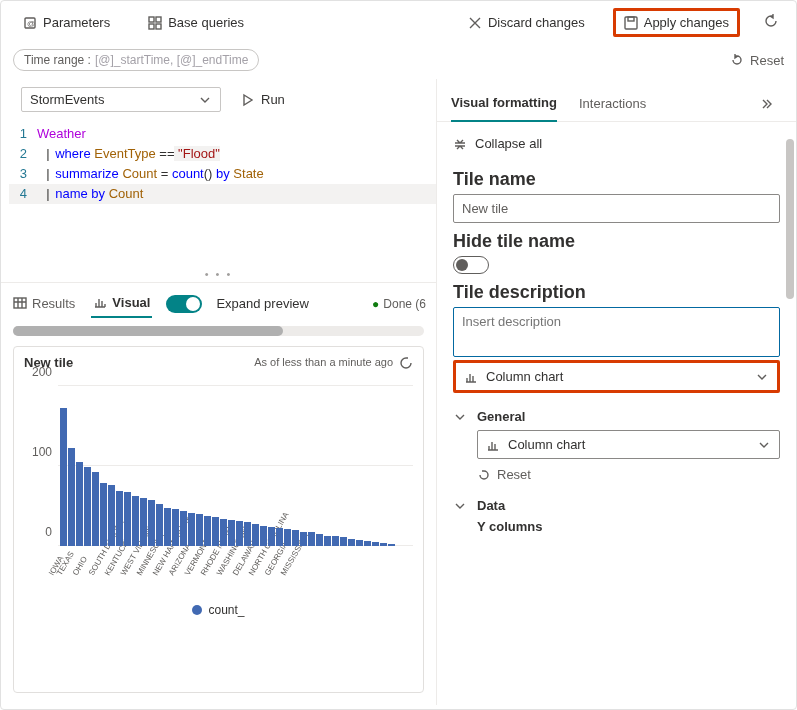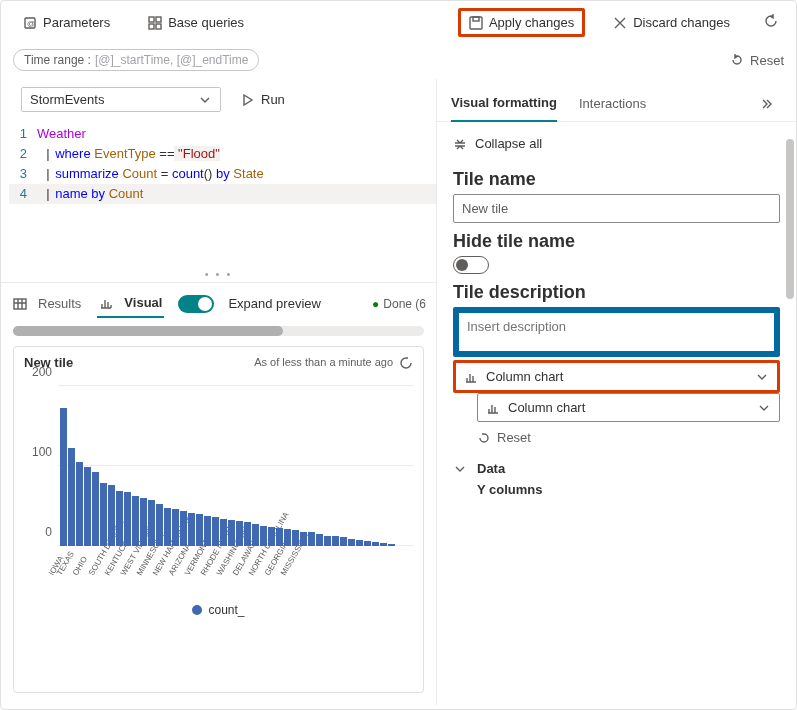--- a/index.html
+++ b/index.html
@@ -39,21 +39,21 @@
 .tk-str { color: #a31515; background: #f3f2f1; }
 .tk-fn { color: #0000ff; }
 .tk-col { color: #a16207; }
 .tk-pipe { color: #323130; margin: 0 2px; }
 .hl-line { background: #f3f2f1; }
 
 .drag-dots { text-align: center; color: #a19f9d; height: 14px; font-size: 11px; letter-spacing: 2px; }
 
 
 .res-tabs { display: flex; align-items: center; padding: 6px 10px; gap: 14px; border-top: 1px solid #edebe9; }
-.res-tab { display: flex; align-items: center; gap: 11px; padding: 6px 2px; cursor: pointer; color: #605e5c; }
+.res-tab { display: flex; gap: 5px; padding: 6px 2px; cursor: pointer; color: #605e5c; }
 .res-tab.active { color: #323130; font-weight: 600; border-bottom: 2px solid #038387; }
 .toggle { width: 36px; height: 18px; background: #038387; border-radius: 9px; position: relative; cursor: pointer; }
 .toggle::after { content: ""; position: absolute; width: 14px; height: 14px; background: #fff; border-radius: 50%; top: 2px; right: 2px; }
 .done-pill { margin-left: auto; display: flex; align-items: center; gap: 4px; color: #605e5c; font-size: 12px; }
 .done-pill .ck { color: #107c10; }
 
 .hscroll { height: 10px; margin: 2px 12px 6px 12px; background: #edebe9; border-radius: 5px; position: relative; }
 .hscroll .thumb { position: absolute; height: 10px; left: 0; width: 270px; background: #b0b0b0; border-radius: 5px; }
 
 
@@ -78,21 +78,21 @@
 .r-tabs { display: flex; align-items: center; padding: 10px 14px 0 14px; gap: 22px; border-bottom: 1px solid #edebe9; }
 .r-tab { padding: 6px 0 10px 0; cursor: pointer; color: #605e5c; }
 .r-tab.active { color: #323130; font-weight: 600; border-bottom: 2px solid #038387; margin-bottom: -1px; }
 .r-more { margin-left: auto; padding: 6px; cursor: pointer; color: #605e5c; }
 
 .r-body { padding: 10px 16px 10px 16px; overflow-y: auto; flex: 1; }
 .collapse-row { display: flex; align-items: center; gap: 8px; padding: 4px 0 10px 0; cursor: pointer; color: #323130; }
 
 .fld-label { font-size: 18px; font-weight: 600; margin: 8px 0 4px 0; }
 .txt-input { width: 100%; border: 1px solid #8a8886; border-radius: 2px; padding: 6px 8px; font-size: 13px; color: #605e5c; }
-.txt-area { width: 100%; border: 6px solid #0369a1; border-radius: 2px; padding: 6px 8px; font-size: 13px; color: #605e5c; height: 50px; resize: none; }
+.txt-area { width: 100%; border: 1px solid #0369a1; border-radius: 2px; padding: 6px 8px; font-size: 13px; color: #605e5c; height: 50px; resize: none; }
 
 .toggle-off { width: 36px; height: 18px; border: 1px solid #605e5c; border-radius: 9px; position: relative; cursor: pointer; margin: 4px 0 8px 0; }
 .toggle-off::after { content: ""; position: absolute; width: 12px; height: 12px; background: #605e5c; border-radius: 50%; top: 2px; left: 2px; }
 
 .vt-select { width: 100%; border: 1px solid #8a8886; border-radius: 2px; padding: 6px 8px; display: flex; align-items: center; gap: 8px; cursor: pointer; }
 .vt-select.hl { border: 3px solid #d83b01; }
 .vt-select .chev { margin-left: auto; }
 
 .sect-hdr { display: flex; align-items: center; gap: 10px; margin: 16px 0 6px 0; font-weight: 600; cursor: pointer; }
 .sub-label { font-size: 13px; margin: 6px 0 4px 24px; font-weight: 600; }
@@ -118,32 +118,32 @@
   <div class="tb-btn">
     <svg class="ic">
         <rect x="1" y="1" width="5" height="5"></rect>
         <rect x="8" y="1" width="5" height="5"></rect>
         <rect x="1" y="8" width="5" height="5"></rect>
         <rect x="8" y="8" width="5" height="5"></rect>
       </svg>
     <span>Base queries</span>
   </div>
   <div class="spacer"></div>
+  <div class="tb-btn">
+    <svg class="ic">
+        <path d="M2 2 L12 12 M12 2 L2 12"></path>
+      </svg>
+    <span>Discard changes</span>
+  </div>
   <div class="tb-btn apply">
     <svg class="ic">
         <rect x="1" y="1" width="12" height="12" rx="1"></rect>
         <rect x="4" y="1" width="6" height="4"></rect>
       </svg>
     <span>Apply changes</span>
-  </div>
-  <div class="tb-btn">
-    <svg class="ic">
-        <path d="M2 2 L12 12 M12 2 L2 12"></path>
-      </svg>
-    <span>Discard changes</span>
   </div>
   <div class="refresh-icon">
     <svg class="ic">
         <path d="M12 7 A5 5 0 1 1 7 2 L9 2 M9 0 L9 4 L6 2"></path>
       </svg>
   </div>
 </div>
 
 <div class="pill-row">
   <div class="time-pill">
@@ -371,20 +371,26 @@
       <div class="vt-select hl">
         <svg class="ic">
             <path d="M2 12 H12 M3 12 V8 M6 12 V4 M9 12 V6"></path>
           </svg>
         <span>Column chart</span>
         <svg class="ic chev">
             <path d="M3 5 L7 9 L11 5"></path>
           </svg>
       </div>
 
+      <div class="sect-hdr">
+        <svg class="ic">
+            <path d="M3 5 L7 9 L11 5"></path>
+          </svg>
+        <span>General</span>
+      </div>
       <div class="sub-select">
         <svg class="ic">
             <path d="M2 12 H12 M3 12 V8 M6 12 V4 M9 12 V6"></path>
           </svg>
         <span>Column chart</span>
         <svg class="ic chev" style="margin-left:auto">
             <path d="M3 5 L7 9 L11 5"></path>
           </svg>
       </div>
       <div class="sub-reset">

